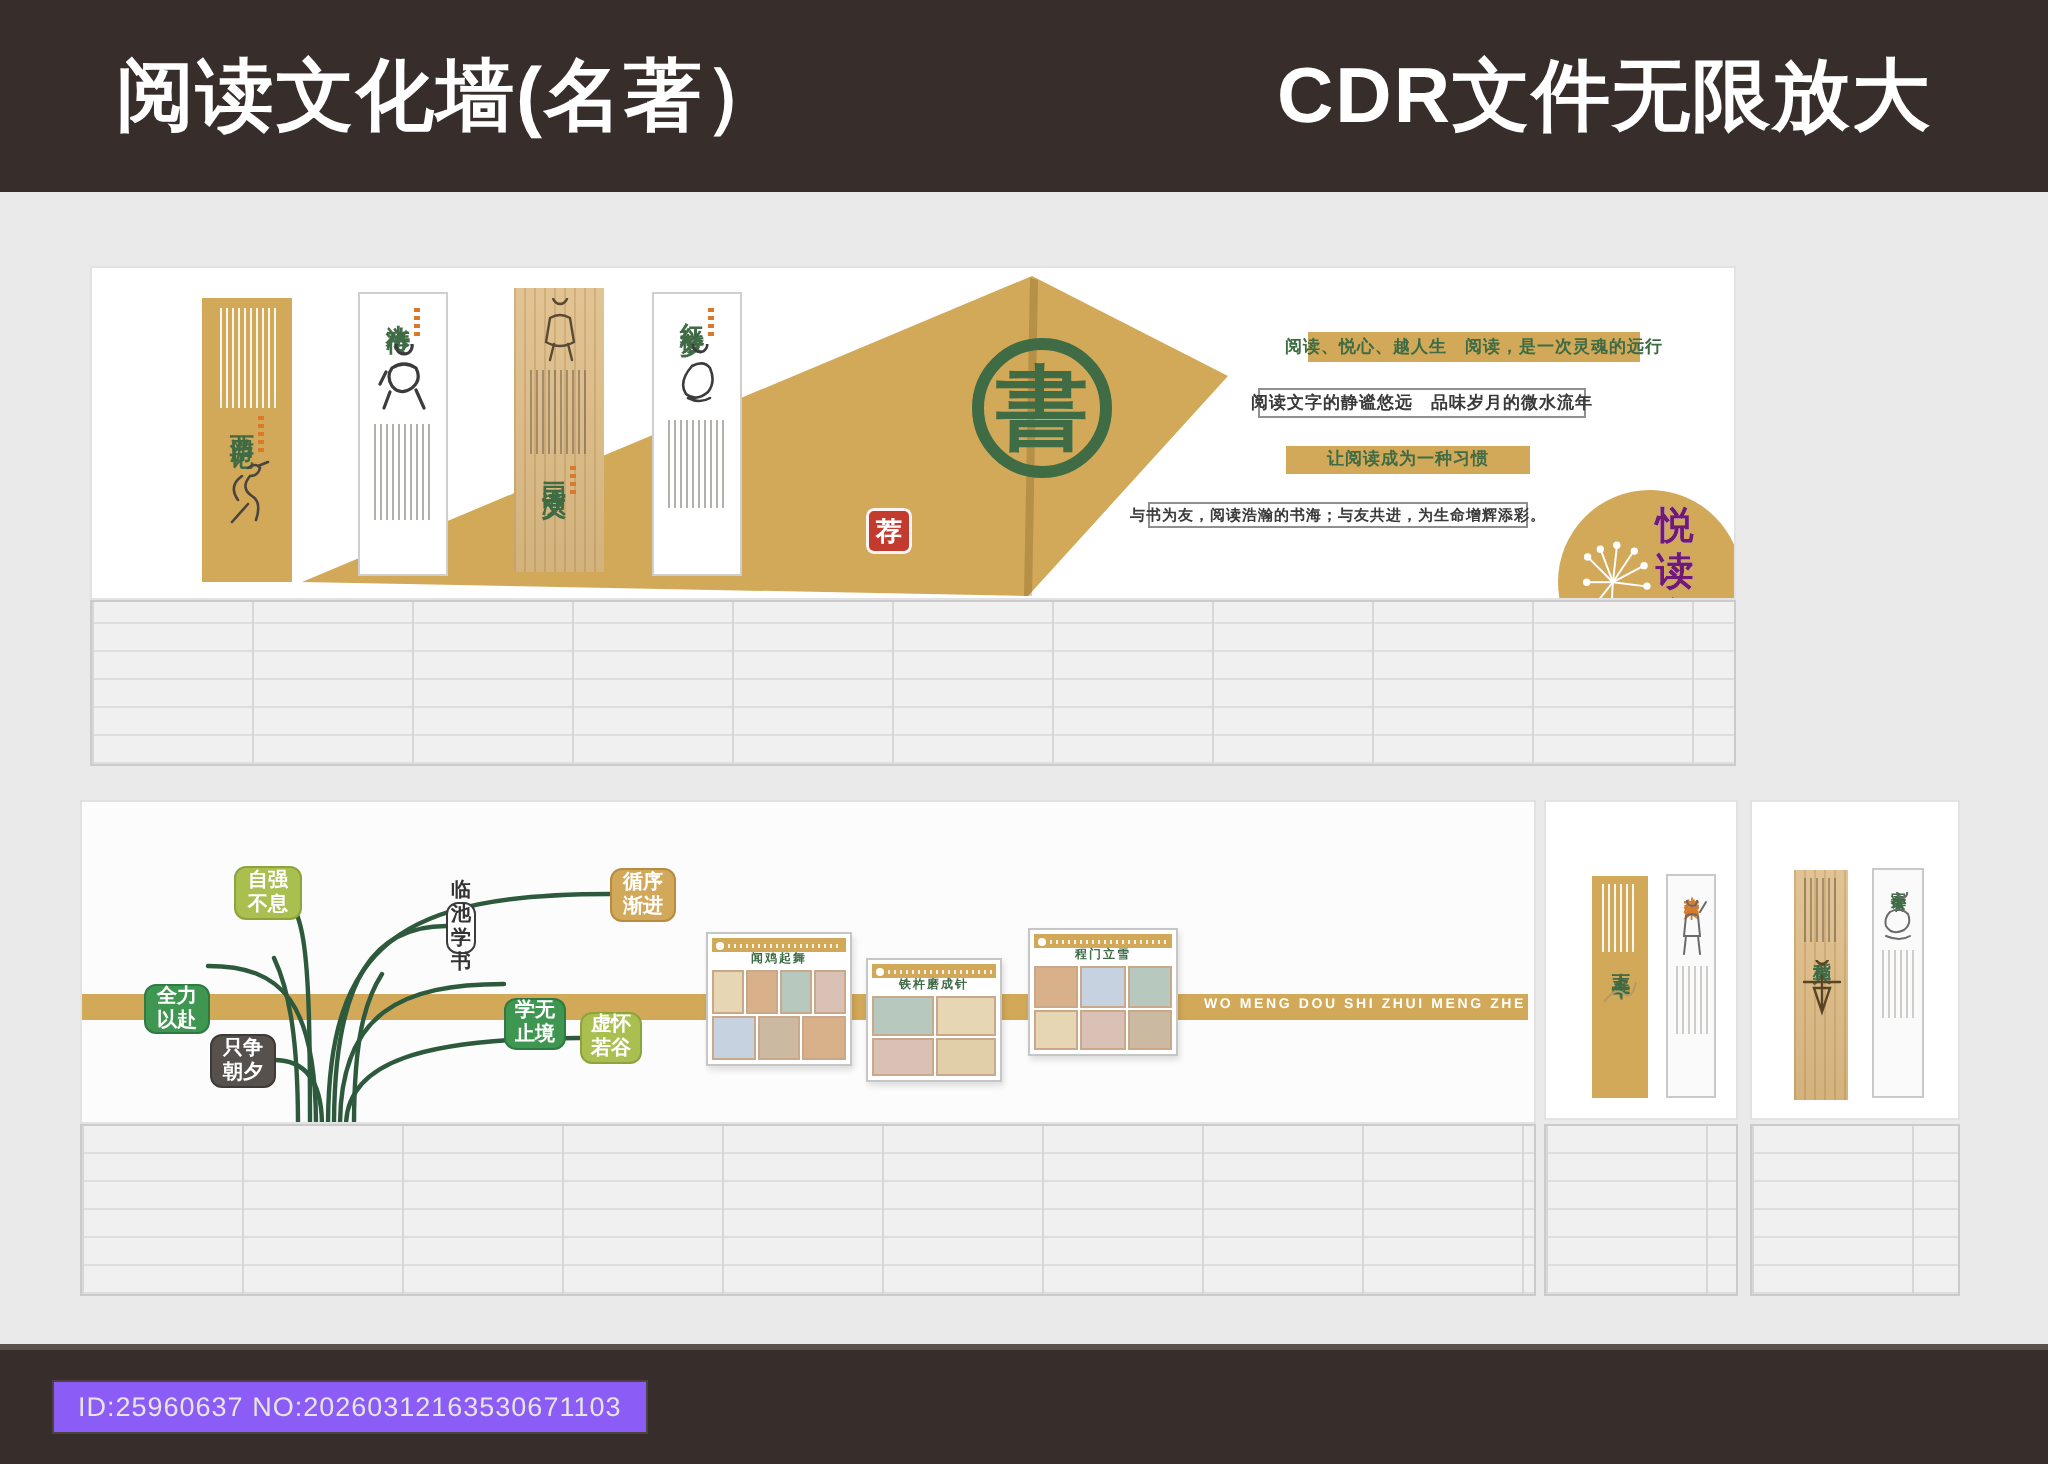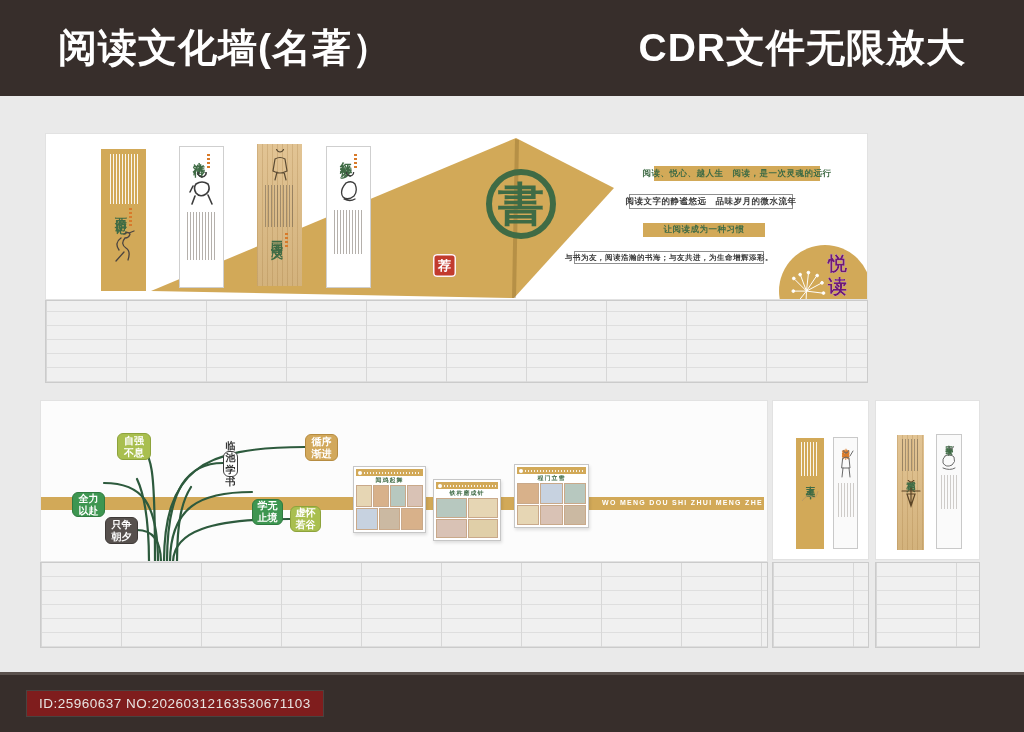--- a/index.html
+++ b/index.html
@@ -7,21 +7,21 @@
   body { font-family:"Liberation Sans", sans-serif; position:relative; background:#eaeaea; overflow:hidden; }
 
   
   .bar { position:absolute; left:0; width:1024px; background:var(--dark,#372e2b); color:#fff; }
   .bar.top { top:0; height:96px; display:flex; align-items:center; justify-content:space-between; padding:0 58px; }
   .bar.top .t { font-size:39px; font-weight:900; letter-spacing:1px; }
   .bar.bottom { top:672px; height:60px; display:flex; align-items:center; justify-content:space-between; padding:0 26px; border-top:3px solid #5a514d; }
   .sitemark { display:flex; align-items:baseline; gap:10px; }
   .sitemark .logo { font-size:26px; font-weight:900; letter-spacing:2px; }
   .sitemark .url { font-size:22px; font-weight:700; letter-spacing:1px; }
-  .idbox { background:#7f1d1d; border:1px solid #4a4340; color:#e8e4e2; font-size:13.5px; padding:5px 12px; letter-spacing:.5px; }
+  .idbox { background:#8b5cf6; border:1px solid #4a4340; color:#e8e4e2; font-size:13.5px; padding:5px 12px; letter-spacing:.5px; }
 
   .stage { position:absolute; left:0; top:96px; width:1024px; height:576px; background:#eaeaea; }
 
   
   .face { position:absolute; background:#fff; border:1px solid #e2e2e2; overflow:hidden; }
   .tiles { position:absolute; border:1px solid #cbcbcb; background-color:#f0f0f0;
     background-image:
       repeating-linear-gradient(90deg, #d7d7d7 0 1px, transparent 1px 80px),
       repeating-linear-gradient(0deg, #dedede 0 1px, transparent 1px 14px);
   }

